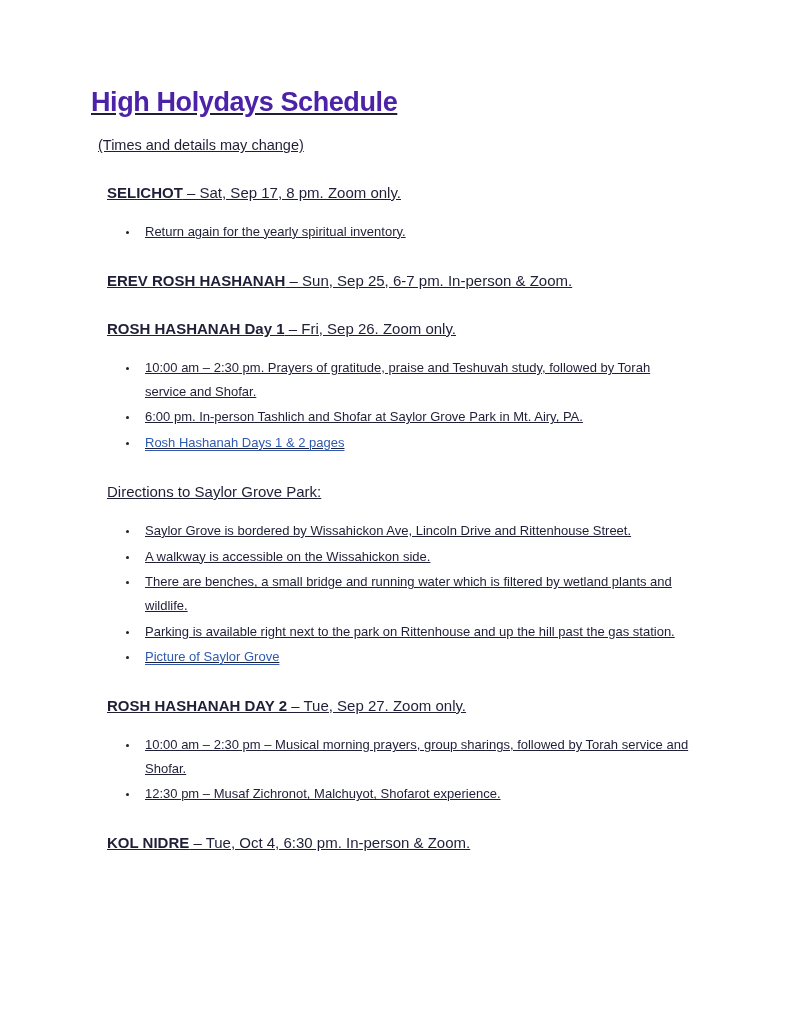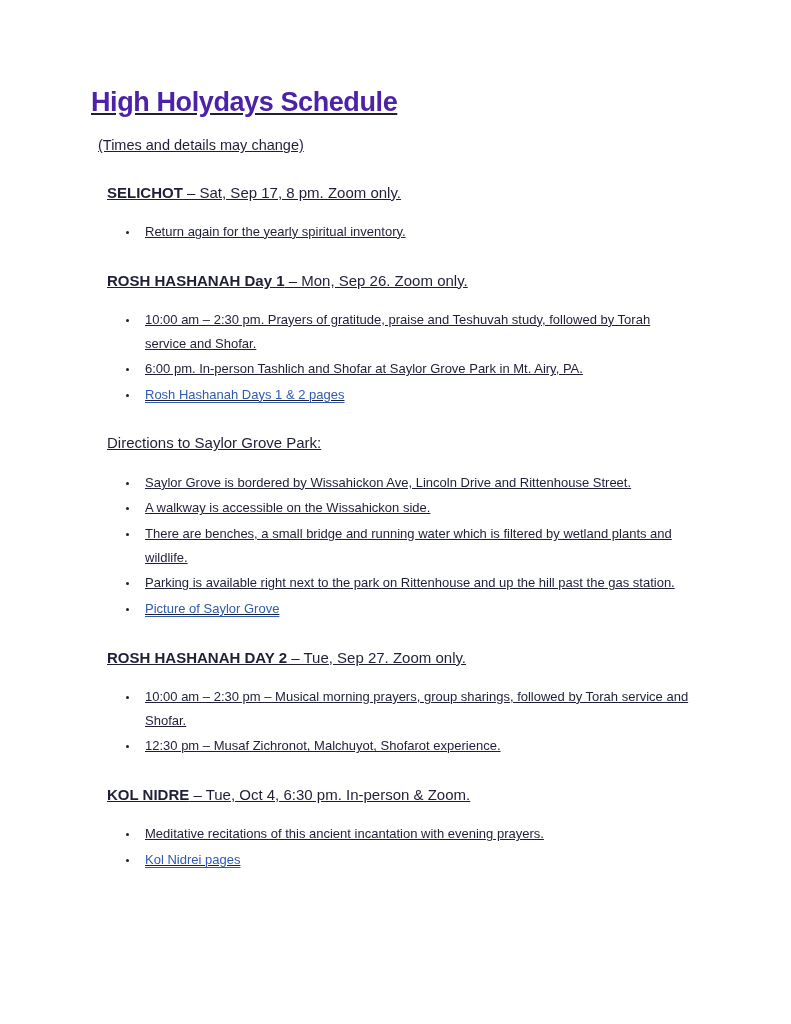--- a/index.html
+++ b/index.html
@@ -74,24 +74,25 @@
   <p class="subtitle">(Times and details may change)</p>
 
   <section>
     <p class="sec-heading"><span class="bold">SELICHOT</span><span> – Sat, Sep 17, 8 pm. Zoom only.</span></p>
     <ul class="bullets">
       <li>Return again for the yearly spiritual inventory.</li>
     </ul>
   </section>
 
   <section>
+    <p class="sec-heading"><span class="bold">EREV ROSH HASHANAH</span><span> – Sun, Sep 25, 6-7 pm. In-person &amp; Zoom.</span></p>
   </section>
 
   <section>
-    <p class="sec-heading"><span class="bold">ROSH HASHANAH Day 1</span><span> – Mon, Sep 26. Zoom only.</span></p>
+    <p class="sec-heading"><span class="bold">ROSH HASHANAH Day 1</span><span> – Fri, Sep 26. Zoom only.</span></p>
     <ul class="bullets">
       <li>10:00 am – 2:30 pm. Prayers of gratitude, praise and Teshuvah study, followed by Torah service and Shofar.</li>
       <li>6:00 pm. In-person Tashlich and Shofar at Saylor Grove Park in Mt. Airy, PA.</li>
       <li><a href="#" class="doc-link">Rosh Hashanah Days 1 &amp; 2 pages</a></li>
     </ul>
   </section>
 
   <section>
     <p class="sec-heading"><span>Directions to Saylor Grove Park:</span></p>
     <ul class="bullets">
@@ -106,19 +107,15 @@
   <section>
     <p class="sec-heading"><span class="bold">ROSH HASHANAH DAY 2</span><span> – Tue, Sep 27. Zoom only.</span></p>
     <ul class="bullets">
       <li>10:00 am – 2:30 pm – Musical morning prayers, group sharings, followed by Torah service and Shofar.</li>
       <li>12:30 pm – Musaf Zichronot, Malchuyot, Shofarot experience.</li>
     </ul>
   </section>
 
   <section>
     <p class="sec-heading"><span class="bold">KOL NIDRE</span><span> – Tue, Oct 4, 6:30 pm. In-person &amp; Zoom.</span></p>
-    <ul class="bullets">
-      <li>Meditative recitations of this ancient incantation with evening prayers.</li>
-      <li><a href="#" class="doc-link">Kol Nidrei pages</a></li>
-    </ul>
   </section>
 
 </div>
 
 </body></html>

